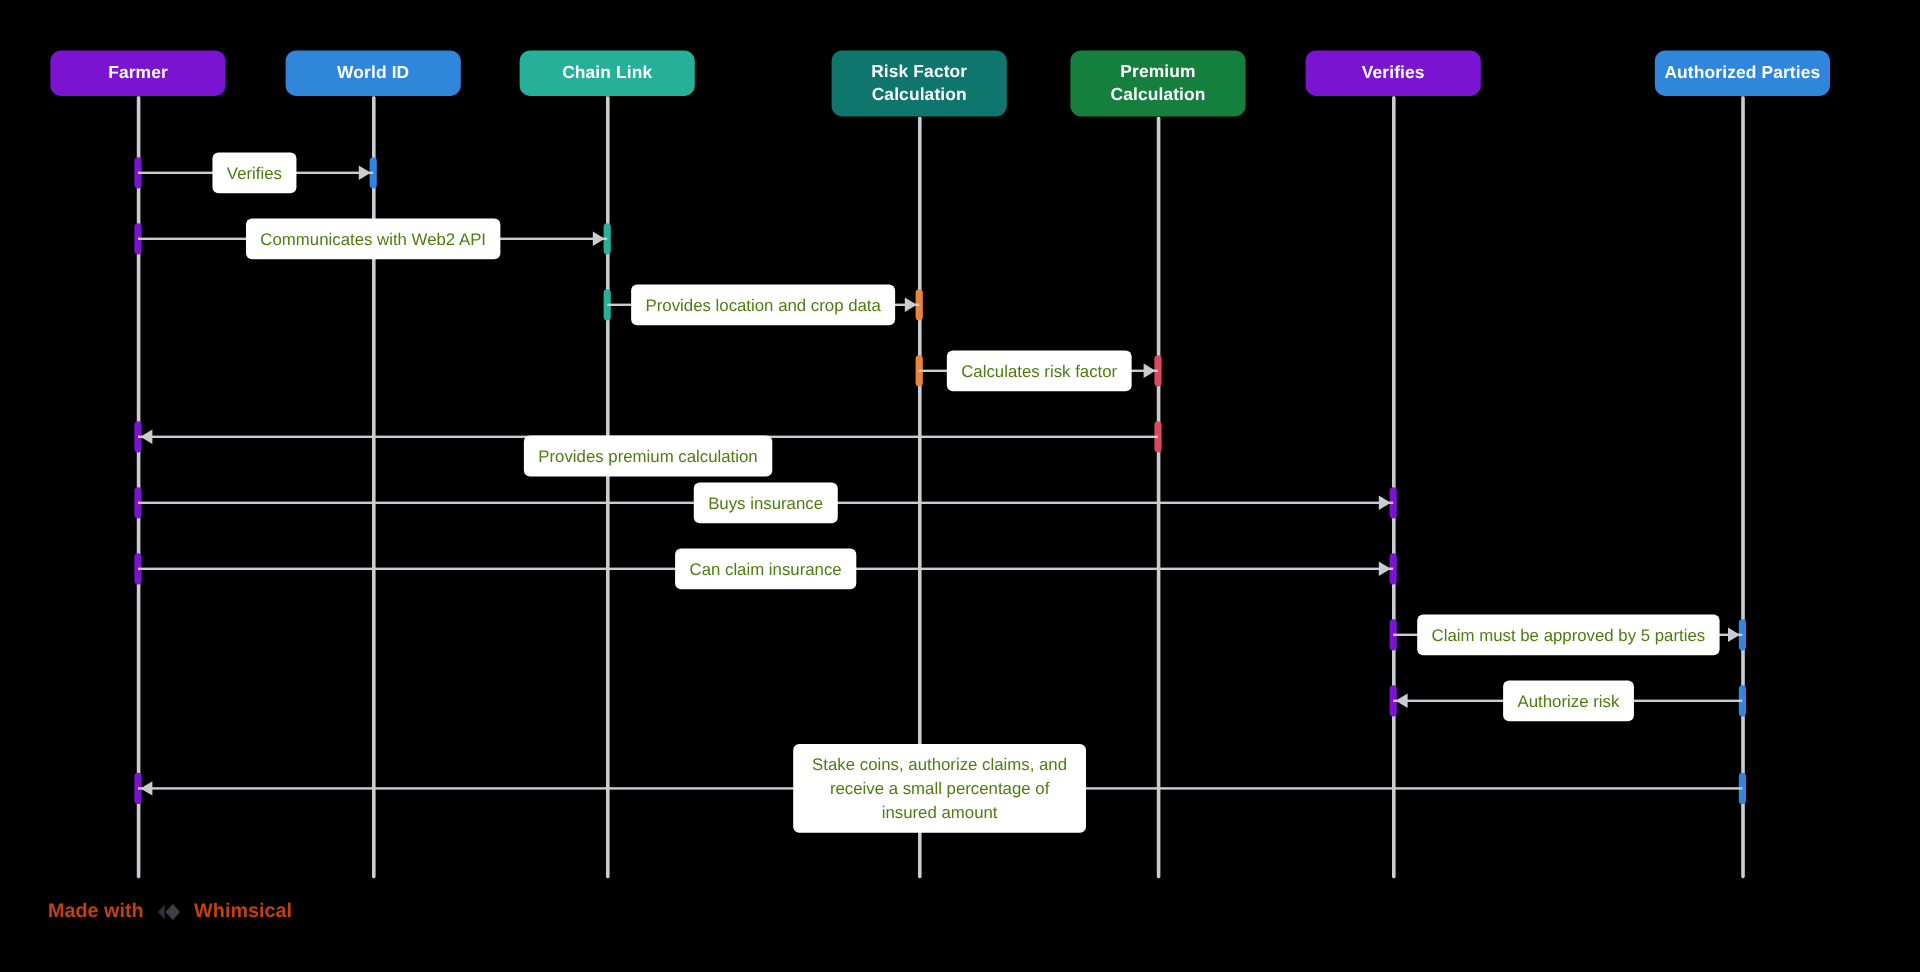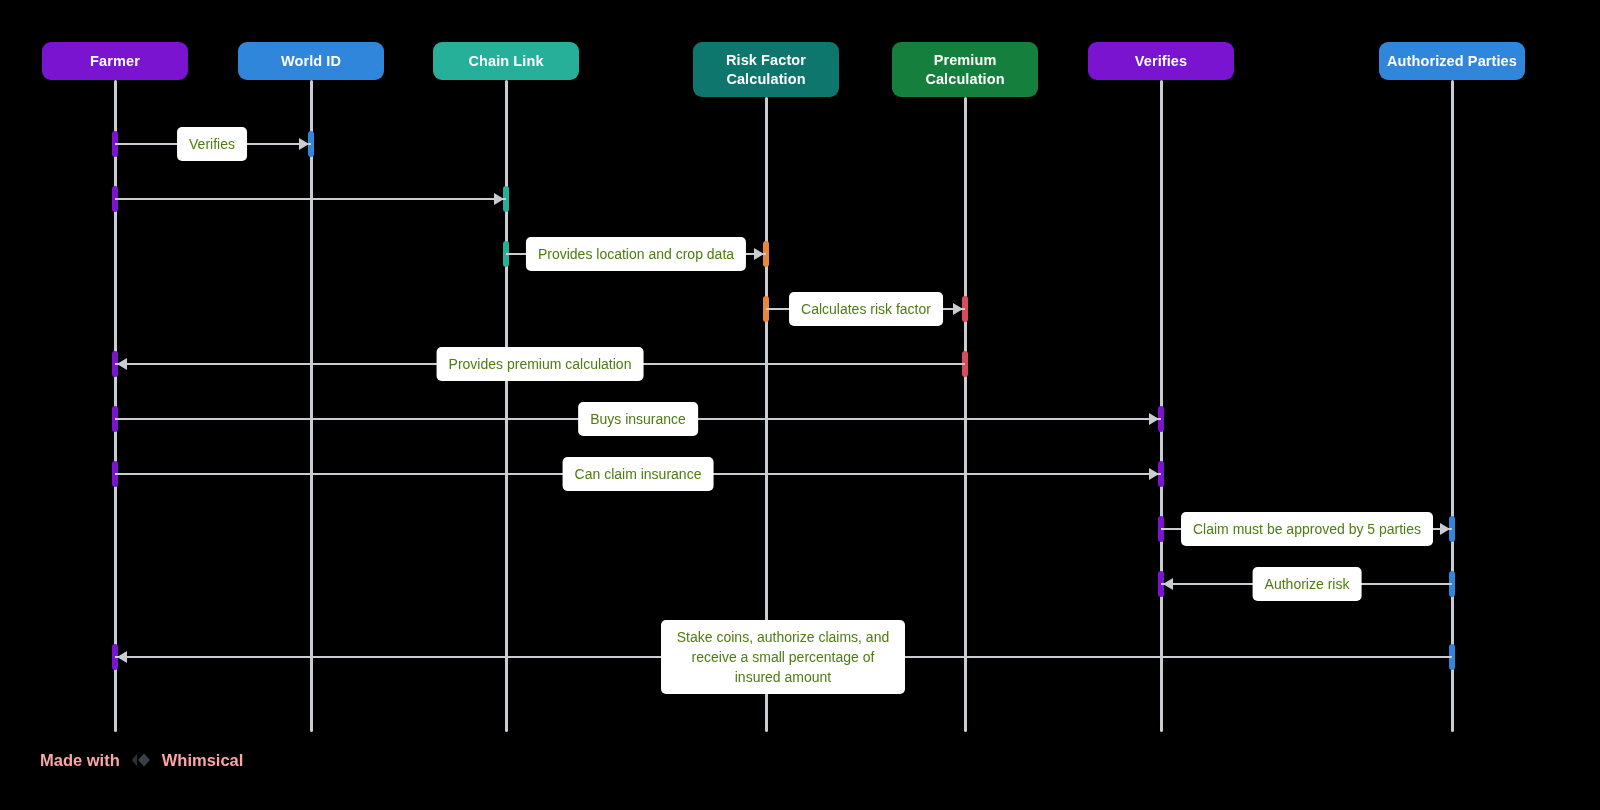--- a/index.html
+++ b/index.html
@@ -81,23 +81,23 @@
     transform: translate(-50%, -50%);
   }
   .msg-label.multiline { white-space: normal; }
 
   
   #watermark {
     position: absolute;
     left: 40px;
     top: 750px;
     display: flex;
-    align-items: center;
+    align-items: flex-start;
     gap: 9px;
-    color: #fca5a5;
+    color: #c2410c;
     font-size: 16.5px;
     font-weight: 700;
     user-select: none;
   }
   #watermark .wm-logo {
     display: block;
   }
 </style>
 </head>
 <body>
@@ -142,35 +142,36 @@
     </div>
     <div class="activation" style="left: 112px; top: 131px; height: 26px; background: rgb(123, 20, 209);"></div>
     <div class="activation" style="left: 308px; top: 131px; height: 26px; background: rgb(47, 134, 218);"></div>
     <div class="msg-line" style="left: 115px; top: 143px; width: 196px;"></div>
     <div class="arrowhead right" style="top: 138px; left: 299px;"></div>
     <div class="msg-label" style="left: 212px; top: 144px;">Verifies</div>
     <div class="activation" style="left: 112px; top: 186px; height: 26px; background: rgb(123, 20, 209);"></div>
     <div class="activation" style="left: 503px; top: 186px; height: 26px; background: rgb(38, 176, 154);"></div>
     <div class="msg-line" style="left: 115px; top: 198px; width: 391px;"></div>
     <div class="arrowhead right" style="top: 193px; left: 494px;"></div>
+    <div class="msg-label" style="left: 311px; top: 199px;">Communicates with Web2 API</div>
     <div class="activation" style="left: 503px; top: 241px; height: 26px; background: rgb(38, 176, 154);"></div>
     <div class="activation" style="left: 763px; top: 241px; height: 26px; background: rgb(232, 135, 60);"></div>
     <div class="msg-line" style="left: 506px; top: 253px; width: 260px;"></div>
     <div class="arrowhead right" style="top: 248px; left: 754px;"></div>
     <div class="msg-label" style="left: 636px; top: 254px;">Provides location and crop data</div>
     <div class="activation" style="left: 763px; top: 296px; height: 26px; background: rgb(232, 135, 60);"></div>
     <div class="activation" style="left: 962px; top: 296px; height: 26px; background: rgb(217, 74, 95);"></div>
     <div class="msg-line" style="left: 766px; top: 308px; width: 199px;"></div>
     <div class="arrowhead right" style="top: 303px; left: 953px;"></div>
     <div class="msg-label" style="left: 866px; top: 309px;">Calculates risk factor</div>
     <div class="activation" style="left: 962px; top: 351px; height: 26px; background: rgb(217, 74, 95);"></div>
     <div class="activation" style="left: 112px; top: 351px; height: 26px; background: rgb(123, 20, 209);"></div>
     <div class="msg-line" style="left: 115px; top: 363px; width: 850px;"></div>
     <div class="arrowhead left" style="top: 358px; left: 117px;"></div>
-    <div class="msg-label" style="left: 540px; top: 364px;">Provides premium calculation</div>
+    <div class="msg-label" style="left: 540px; top: 380px;">Provides premium calculation</div>
     <div class="activation" style="left: 112px; top: 406px; height: 26px; background: rgb(123, 20, 209);"></div>
     <div class="activation" style="left: 1158px; top: 406px; height: 26px; background: rgb(123, 20, 209);"></div>
     <div class="msg-line" style="left: 115px; top: 418px; width: 1046px;"></div>
     <div class="arrowhead right" style="top: 413px; left: 1149px;"></div>
     <div class="msg-label" style="left: 638px; top: 419px;">Buys insurance</div>
     <div class="activation" style="left: 112px; top: 461px; height: 26px; background: rgb(123, 20, 209);"></div>
     <div class="activation" style="left: 1158px; top: 461px; height: 26px; background: rgb(123, 20, 209);"></div>
     <div class="msg-line" style="left: 115px; top: 473px; width: 1046px;"></div>
     <div class="arrowhead right" style="top: 468px; left: 1149px;"></div>
     <div class="msg-label" style="left: 638px; top: 474px;">Can claim insurance</div>

